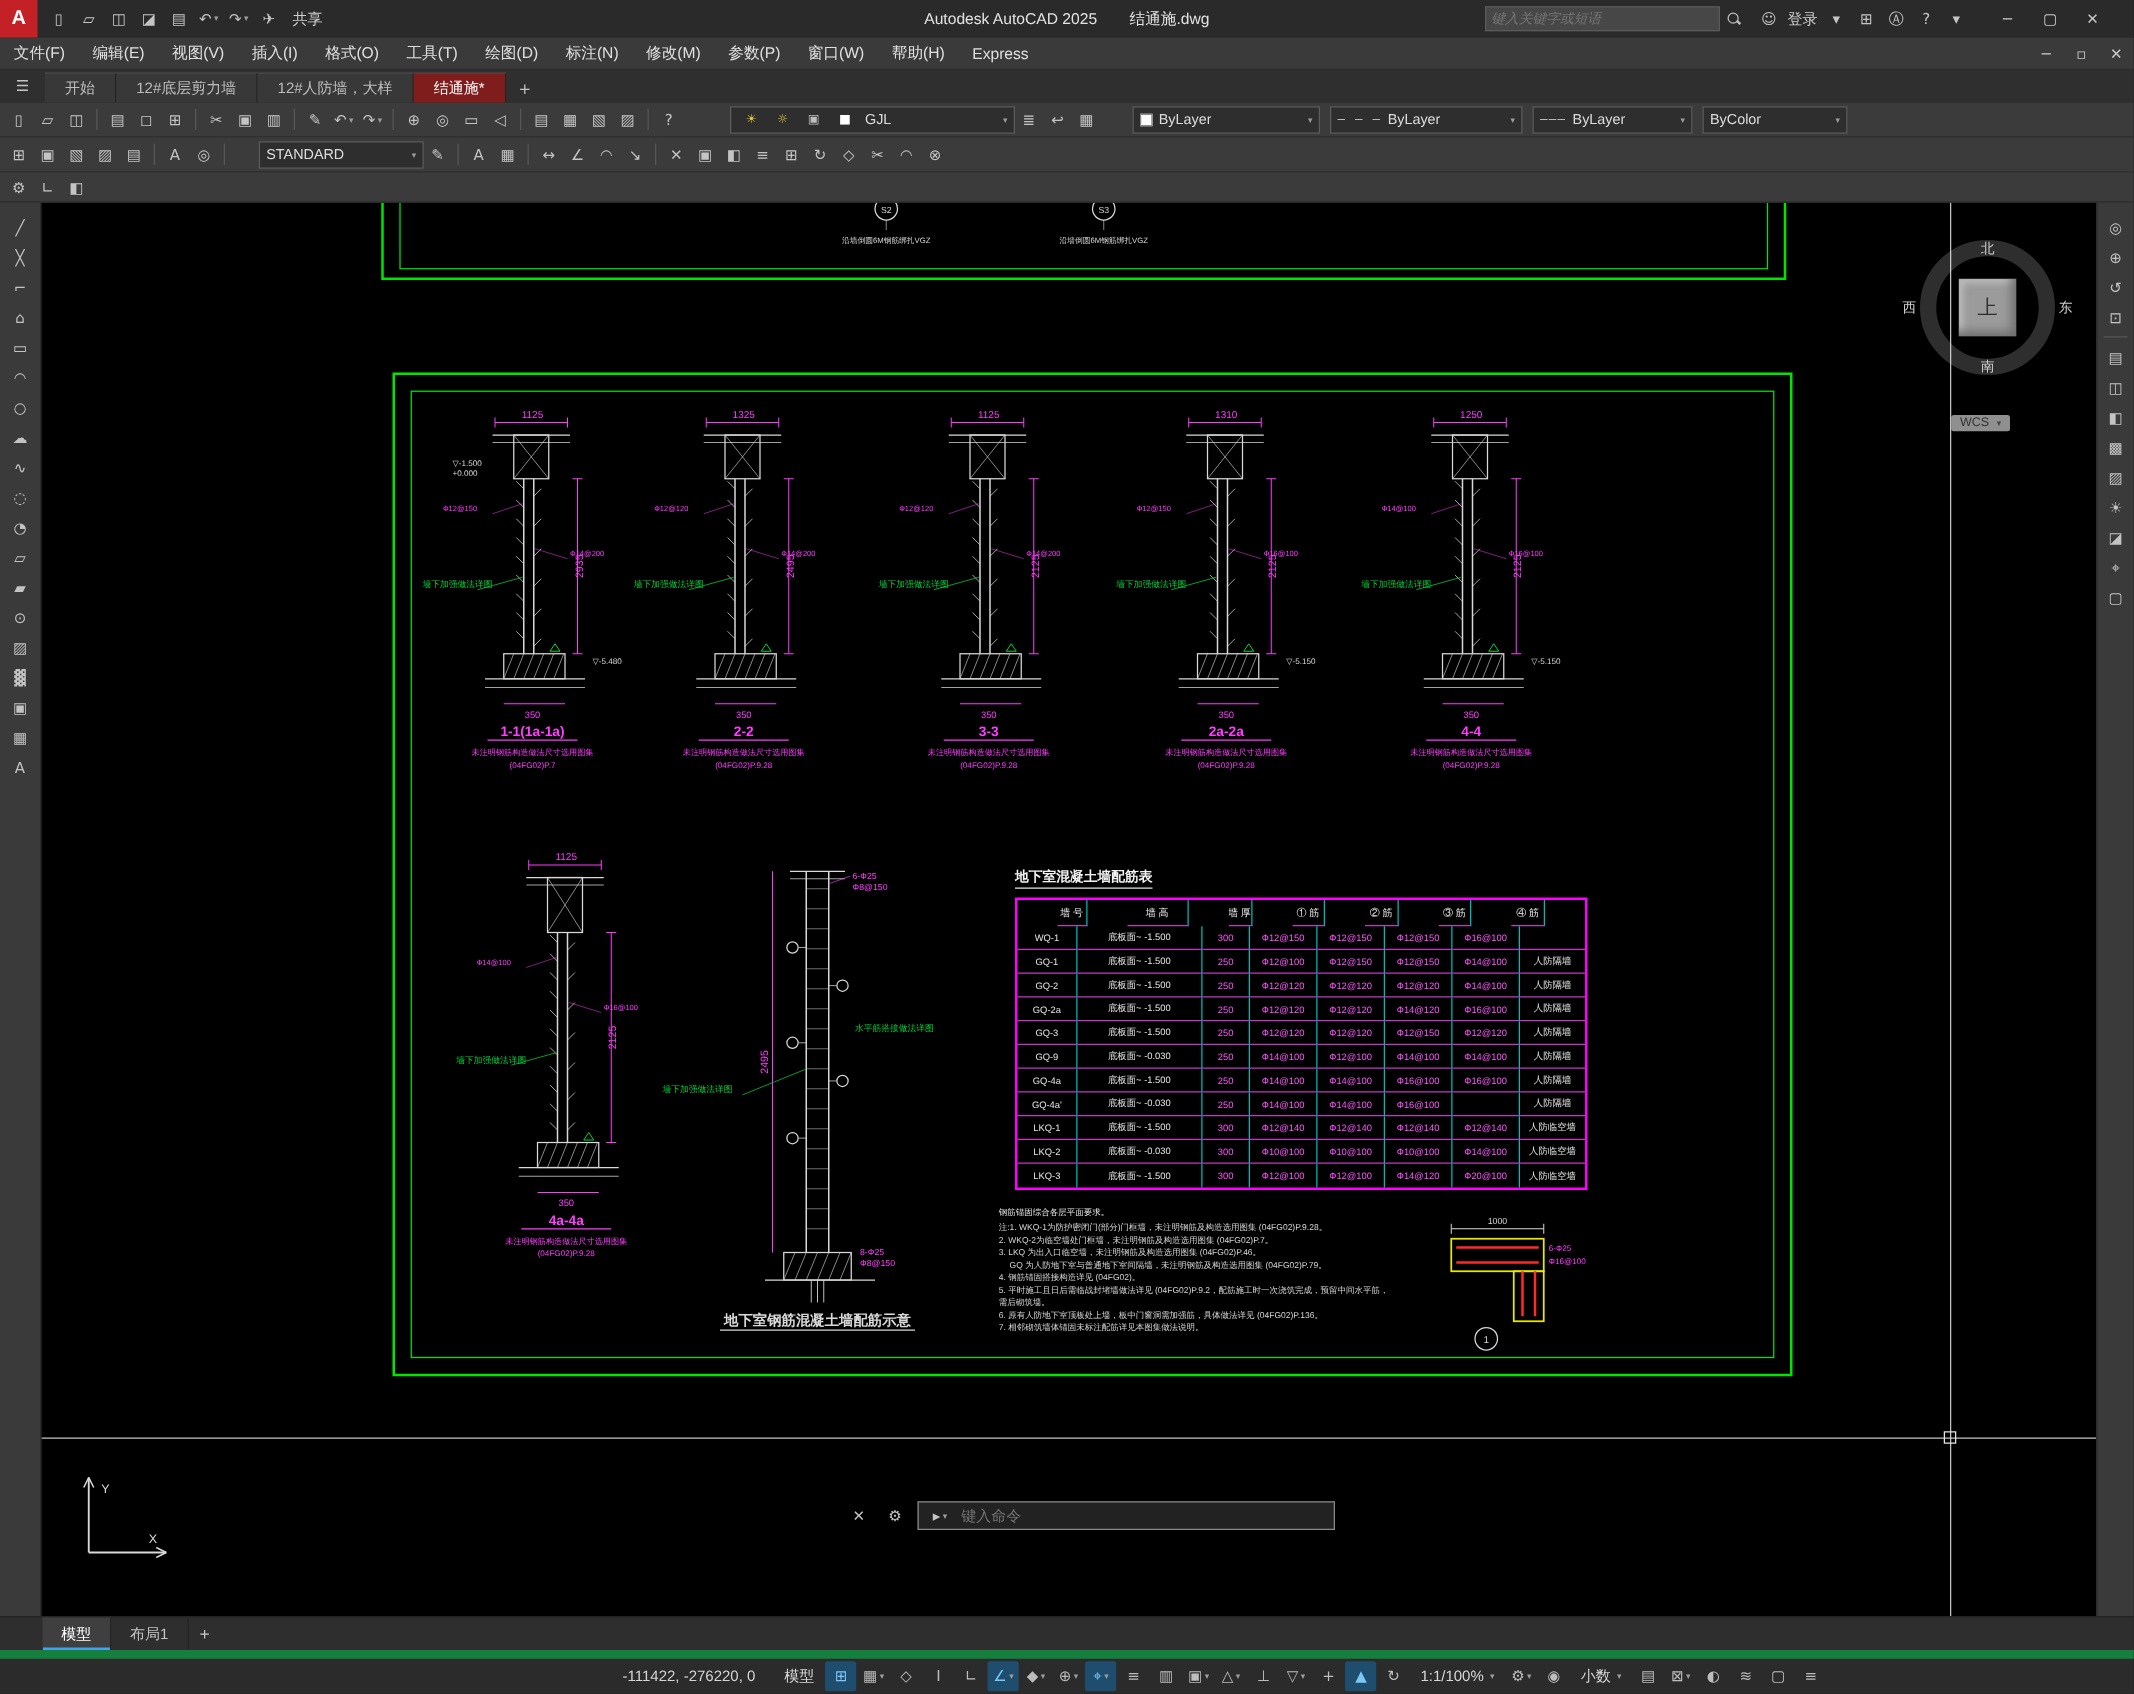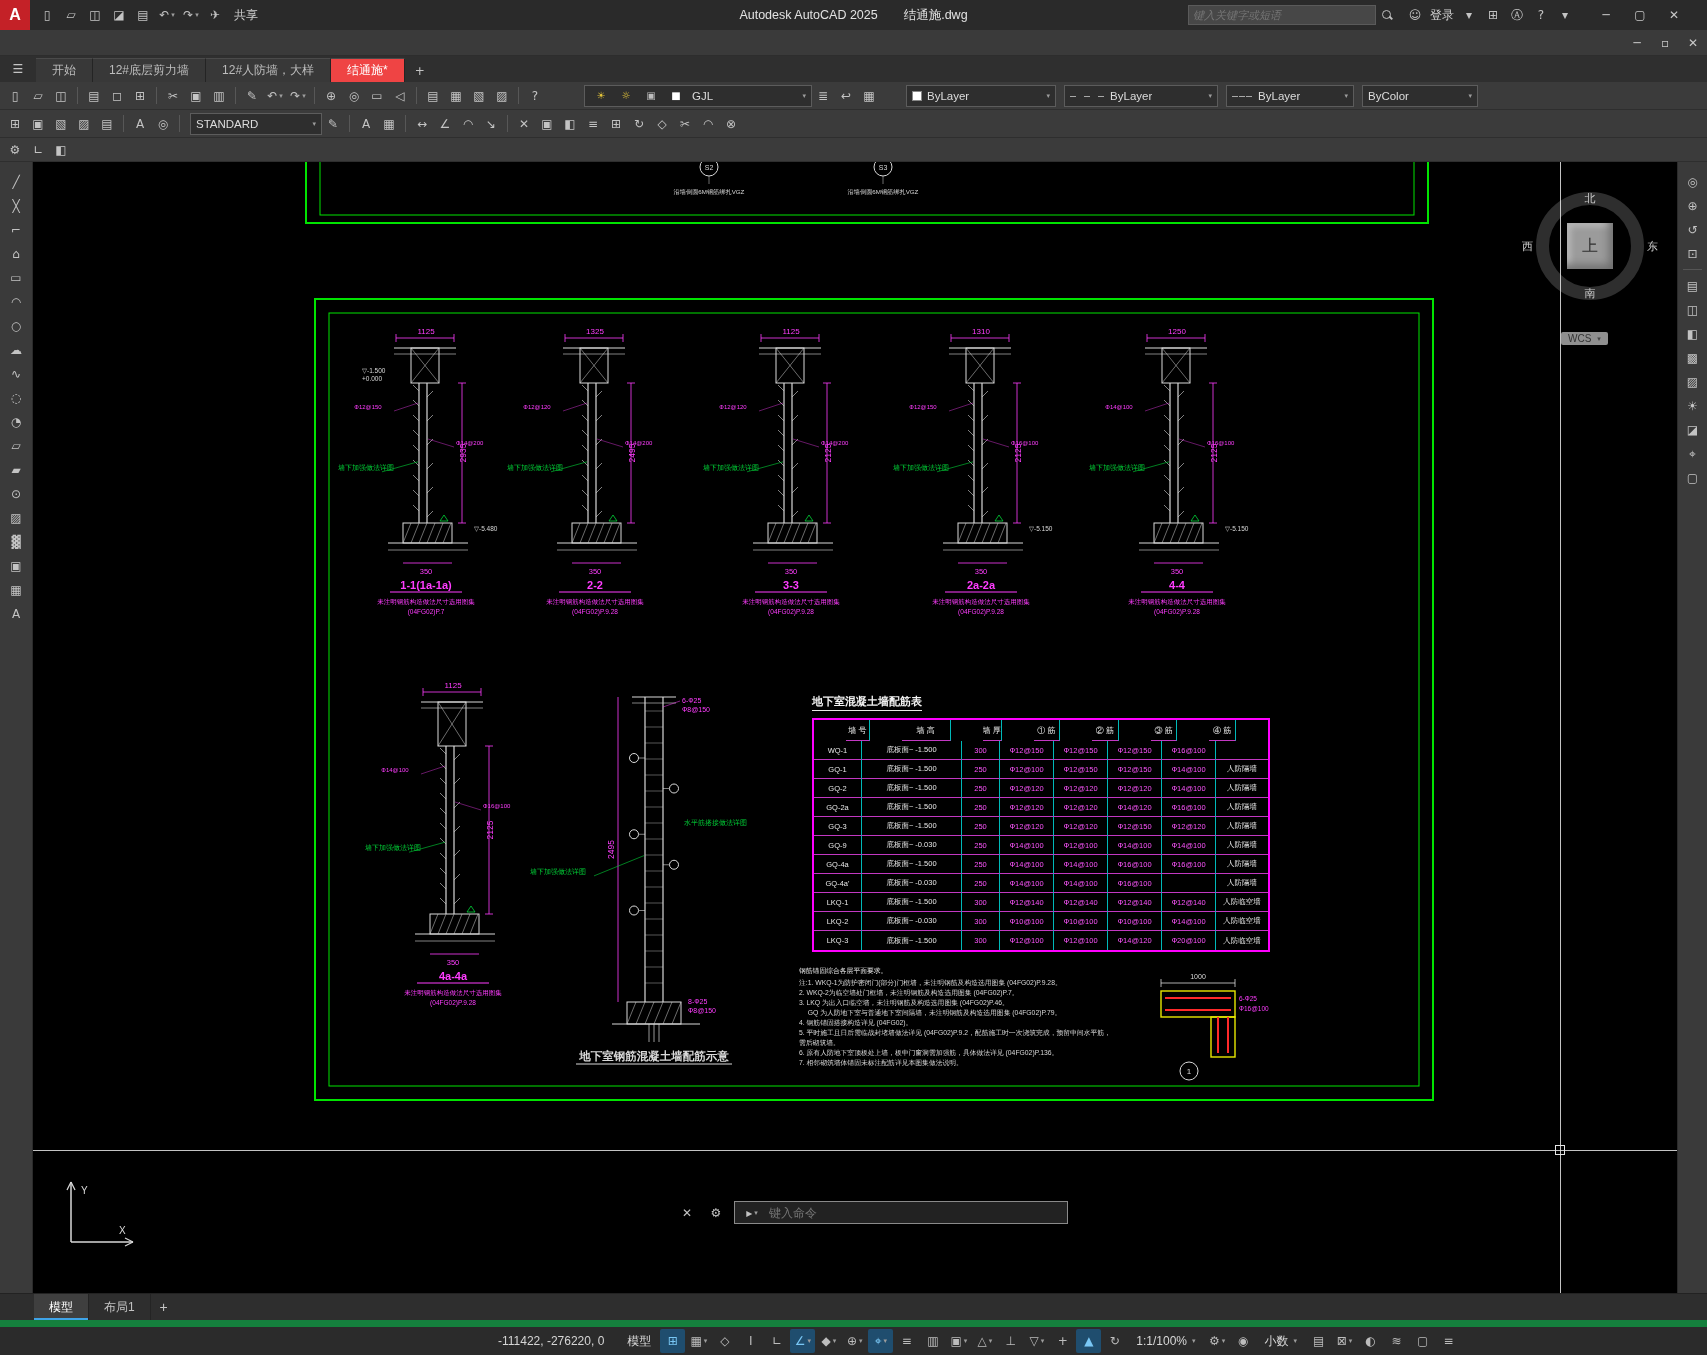--- a/index.html
+++ b/index.html
@@ -28,40 +28,40 @@
 
 
 .menubar{position:absolute;top:30px;left:0;right:0;height:26px;background:#3a3a3a;display:flex;align-items:center;color:#e0e0e0;font-size:12.5px;border-bottom:1px solid #2d2d2d;z-index:49;}
 .menu-item{padding:0 11px;height:100%;display:flex;align-items:center;}
 .menubar .winbtns{margin-left:auto;}
 
 
 .tabbar{position:absolute;top:56px;left:0;right:0;height:26px;background:#2f2f2f;display:flex;align-items:flex-end;z-index:48;}
 .tab-menu{width:36px;height:26px;display:flex;align-items:center;justify-content:center;}
 .ftab{padding:0 16px;height:24px;display:flex;align-items:center;font-size:12px;color:#bdbdbd;background:#383838;border-right:1px solid #242424;border-top:1px solid #4a4a4a;}
-.ftab.active{background:#ef4444;color:#fff;}
+.ftab.active{background:#7f1d1d;color:#fff;}
 .tab-plus{margin-left:4px;}
 
 
 .toolbar{position:absolute;left:0;right:0;background:#3b3b3b;display:flex;align-items:center;border-bottom:1px solid #2e2e2e;padding-left:4px;z-index:47;}
 .toolbar.row1{top:82px;height:28px;}
 .toolbar.row2{top:110px;height:28px;}
 .toolbar.row3{top:138px;height:24px;}
 .tb-icons{display:flex;align-items:center;gap:1px;}
 .tbtn{width:22px;height:22px;display:flex;align-items:center;justify-content:center;color:#c4c4c4;border-radius:2px;}
 .tsep{width:1px;height:17px;background:#575757;margin:0 4px;}
 .combo{height:22px;background:#2e2e2e;border:1px solid #5c5c5c;display:flex;align-items:center;font-size:11.5px;color:#dcdcdc;padding:0 5px;gap:5px;}
 .combo .combo-label{white-space:nowrap;overflow:hidden;}
 .combo .caret{margin-left:auto;}
 .combo.layer{width:228px;margin-left:38px;}
 .combo.color{width:150px;margin-left:26px;}
 .combo.lt{width:154px;margin-left:8px;}
 .combo.lw{width:128px;margin-left:8px;}
 .combo.ps{width:116px;margin-left:8px;}
-.combo.ts{width:132px;margin-left:6px;gap:28px;}
+.combo.ts{width:132px;margin-left:23px;gap:28px;}
 .minis{display:flex;align-items:center;gap:3px;}
 .minis .glyph{font-size:10px;}
 .chip{width:10px;height:10px;background:#fff;border:1px solid #888;flex:0 0 auto;}
 .sample{font-family:"DejaVu Sans Mono",monospace;font-size:10px;letter-spacing:1px;color:#cfcfcf;white-space:nowrap;}
 
 
 .workspace{position:absolute;top:162px;left:0;right:0;bottom:62px;}
 .ltools{position:absolute;left:0;top:0;bottom:0;width:33px;background:#3a3a3a;border-right:1px solid #2b2b2b;display:flex;flex-direction:column;align-items:center;padding-top:8px;gap:1px;z-index:10;}
 .rtools{position:absolute;right:0;top:0;bottom:0;width:30px;background:#3a3a3a;border-left:1px solid #2b2b2b;display:flex;flex-direction:column;align-items:center;padding-top:8px;gap:1px;z-index:10;}
 .vbtn{width:25px;height:23px;display:flex;align-items:center;justify-content:center;color:#c3c3c3;border-radius:2px;}
@@ -205,20 +205,35 @@
             <span class="glyph">▢</span>
           </div>
           <div class="winbtn">
             <span class="glyph">✕</span>
           </div>
         </div>
     </div>
   </div>
 
   <div class="menubar">
+    <div style="display:flex;height:100%" id="menu-items">
+        <div class="menu-item">文件(F)</div>
+        <div class="menu-item">编辑(E)</div>
+        <div class="menu-item">视图(V)</div>
+        <div class="menu-item">插入(I)</div>
+        <div class="menu-item">格式(O)</div>
+        <div class="menu-item">工具(T)</div>
+        <div class="menu-item">绘图(D)</div>
+        <div class="menu-item">标注(N)</div>
+        <div class="menu-item">修改(M)</div>
+        <div class="menu-item">参数(P)</div>
+        <div class="menu-item">窗口(W)</div>
+        <div class="menu-item">帮助(H)</div>
+        <div class="menu-item">Express</div>
+      </div>
     <div class="winbtns" id="doc-win-btns">
         <div class="winbtn small">
           <span class="glyph">─</span>
         </div>
         <div class="winbtn small">
           <span class="glyph">▫</span>
         </div>
         <div class="winbtn small">
           <span class="glyph">✕</span>
         </div>

